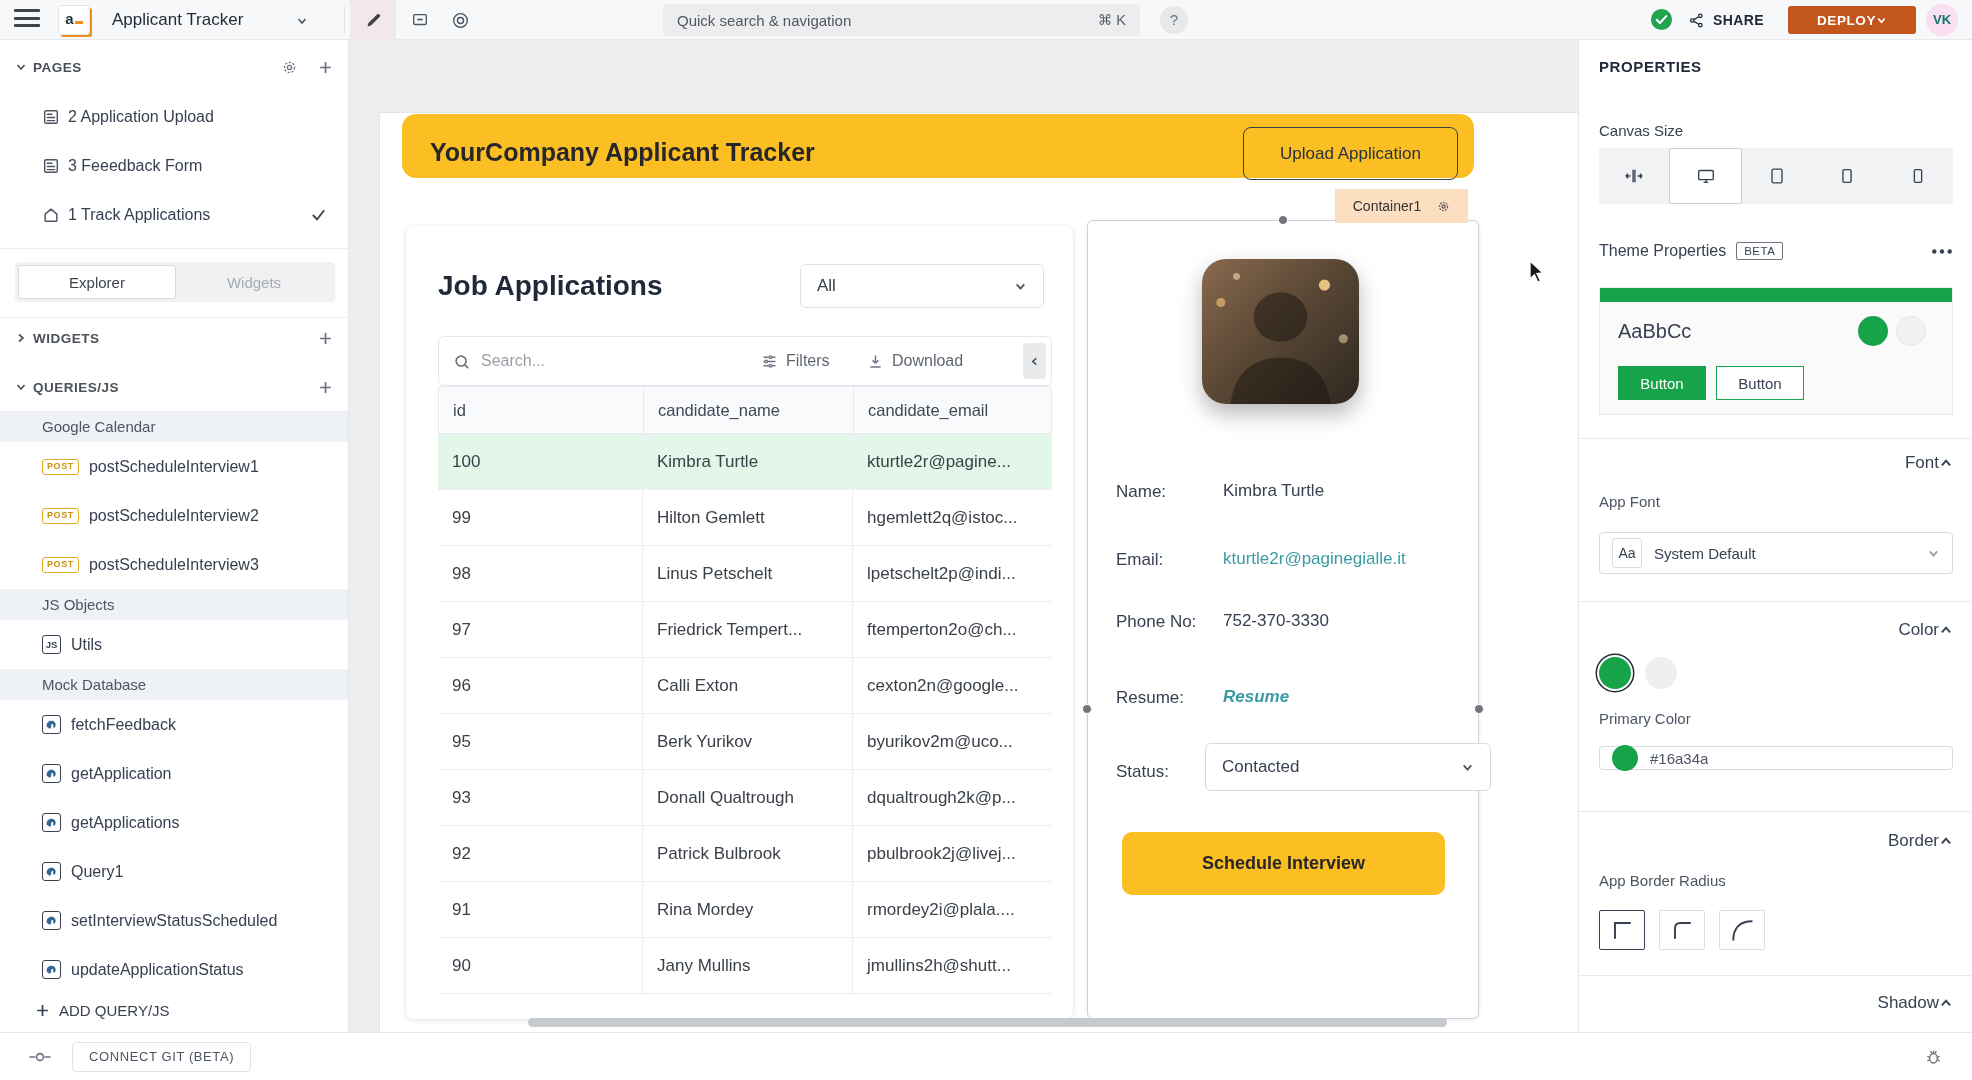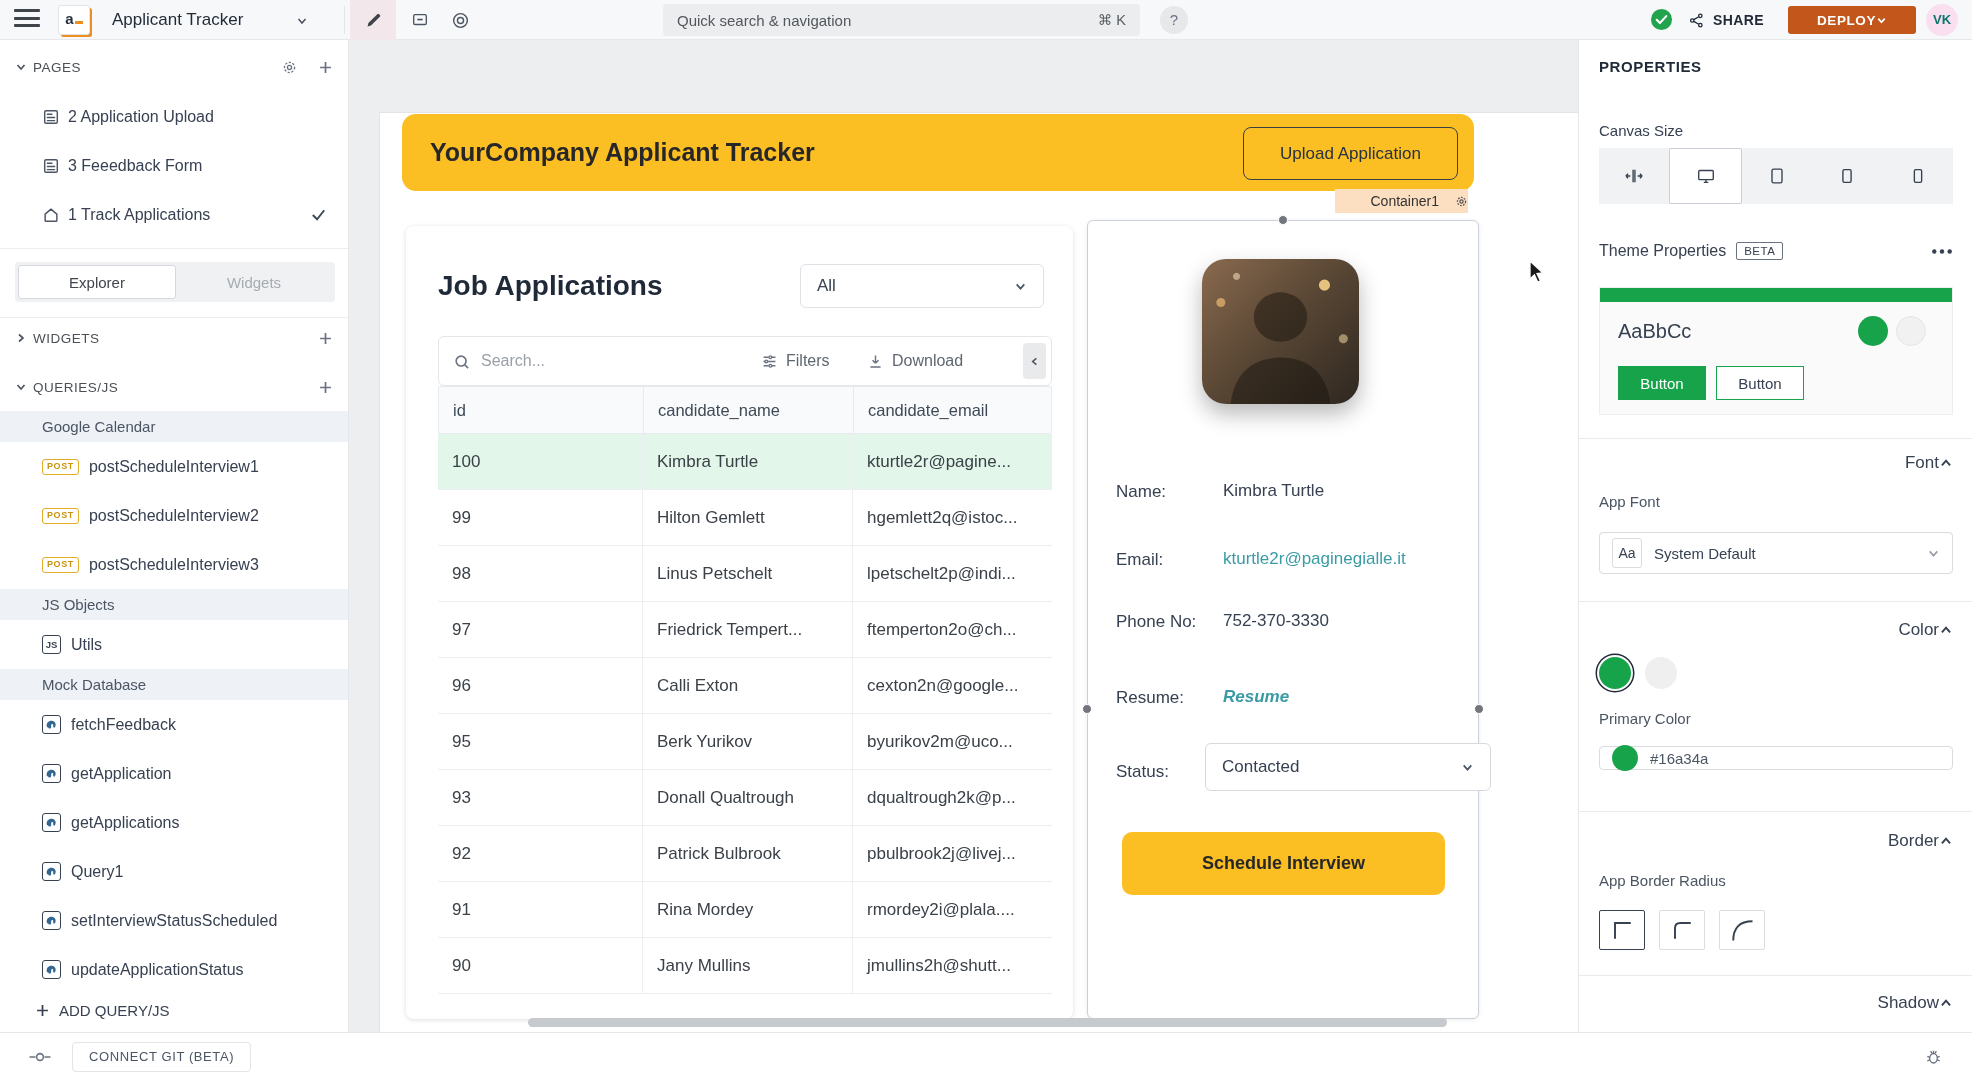--- a/index.html
+++ b/index.html
@@ -28,21 +28,21 @@
   #share-btn { left:1688px; top:0; height:40px; display:flex; align-items:center; gap:8px; cursor:pointer; }
   #share-btn b { font-size:14px; font-weight:700; letter-spacing:.4px; color:#1F2937; }
   #deploy-btn { left:1788px; top:6px; width:128px; height:28px; background:var(--deploy_orange,#C2561B); border-radius:3px; display:flex; align-items:center; justify-content:center; cursor:pointer; }
   #deploy-btn b { color:#fff; font-size:13.5px; font-weight:700; letter-spacing:.6px; }
   #user-avatar { left:1926px; top:4px; width:32px; height:32px; border-radius:50%; background:#F9DFF0; color:#0f766e; font-size:13px; font-weight:700; text-align:center; line-height:32px; cursor:pointer; }
 
   
   #sidebar { position:absolute; left:0; top:40px; width:349px; height:992px; background:#fff; border-right:1px solid #E5E7EB; z-index:30; overflow:hidden; }
   .sec-head { position:absolute; left:0; width:100%; height:26px; display:flex; align-items:center; }
   .sec-head .chev { margin-left:15px; width:18px; }
-  .sec-head b { font-size:13.5px; font-weight:400; letter-spacing:.5px; color:#4A5056; }
+  .sec-head b { font-size:13.5px; font-weight:700; letter-spacing:.5px; color:#4A5056; }
   .sec-tools { position:absolute; right:16px; display:flex; gap:22px; align-items:center; }
   .side-row { position:relative; height:49px; display:flex; align-items:center; cursor:pointer; }
   .side-row .ric { margin-left:42px; width:26px; }
   .side-row .rlabel { font-size:16px; color:#374151; white-space:nowrap; }
   .side-row .rcheck { position:absolute; right:20px; }
   #tabs { left:15px; top:222px; width:320px; height:40px; background:#F0F1F3; border-radius:4px; padding:3px; display:flex; }
   .tab { flex:1; border-radius:3px; font-size:15px; display:flex; align-items:center; justify-content:center; cursor:pointer; }
   .tab.active { background:#fff; border:1px solid #D6DADE; color:#3F454C; }
   .tab.inactive { color:#A6ABB2; }
   .hairline { position:absolute; left:0; width:100%; height:1px; background:#ECEDEF; }
@@ -57,24 +57,24 @@
 
   
   #bottombar { position:absolute; left:0; top:1032px; width:1972px; height:48px; background:#fff; border-top:1px solid #E5E7EB; z-index:35; }
   #git-icon { left:28px; top:17px; }
   #connect-git { left:72px; top:9px; height:30px; padding:0 16px; border:1px solid #E2E4E7; border-radius:4px; background:#fff; font-size:13px; letter-spacing:.6px; color:#4B5563; line-height:28px; cursor:pointer; }
   #bug-icon { left:1924px; top:14px; cursor:pointer; }
 
   
   #canvas { position:absolute; left:349px; top:40px; width:1229px; height:992px; background:#EDEEF0; overflow:hidden; }
   #page { position:absolute; left:31px; top:73px; width:1198px; height:919px; background:#fff; box-shadow:0 0 0 1px rgba(0,0,0,.04); }
-  #banner { position:absolute; left:22px; top:1px; width:1072px; height:77px; background:var(--app_yellow,#FBBF24); border-radius:14px; }
+  #banner { position:absolute; left:22px; top:1px; width:1072px; height:64px; background:var(--app_yellow,#FBBF24); border-radius:14px; }
   #banner-title { position:absolute; left:28px; top:0; height:77px; line-height:77px; font-size:25px; font-weight:700; color:#27272A; }
   #upload-btn { position:absolute; left:863px; top:14px; width:215px; height:53px; border:1.5px solid #3A3F45; border-radius:8px; background:transparent; font-family:"Liberation Sans",sans-serif; font-size:17px; color:#27323E; cursor:pointer; }
-  #container-tag { position:absolute; left:955px; top:76px; width:133px; height:24px; background:#FCDEC1; display:flex; align-items:center; justify-content:flex-end; gap:16px; font-size:14px; color:#333; z-index:6; cursor:pointer; }
+  #container-tag { position:absolute; left:955px; top:76px; width:133px; height:34px; background:#FCDEC1; display:flex; align-items:center; justify-content:center; gap:16px; font-size:14px; color:#333; z-index:6; cursor:pointer; }
 
   
   #table-card { position:absolute; left:26px; top:113px; width:667px; height:793px; background:#fff; border-radius:8px; box-shadow:0 1px 5px rgba(0,0,0,.13); overflow:hidden; }
   #table-title { position:absolute; left:32px; top:44px; font-size:28px; font-weight:700; color:#1F2937; }
   #all-select { position:absolute; left:394px; top:38px; width:244px; height:44px; border:1px solid #DEE1E5; border-radius:6px; display:flex; align-items:center; justify-content:space-between; padding:0 16px; font-size:17px; color:#374151; cursor:pointer; background:#fff; }
   #table-toolbar { position:absolute; left:32px; top:110px; width:614px; height:50px; border:1px solid #E3E6EA; border-radius:6px; }
   #tt-search-icon { left:14px; top:16px; }
   #table-search { position:absolute; left:42px; top:8px; width:200px; height:32px; border:0; outline:none; font-family:"Liberation Sans",sans-serif; font-size:16px; color:#374151; }
   #table-search::placeholder { color:#9AA0A8; opacity:1; }
   .tt-group { position:absolute; top:0; height:48px; display:flex; align-items:center; gap:8px; color:#5E6670; font-size:16px; cursor:pointer; }

